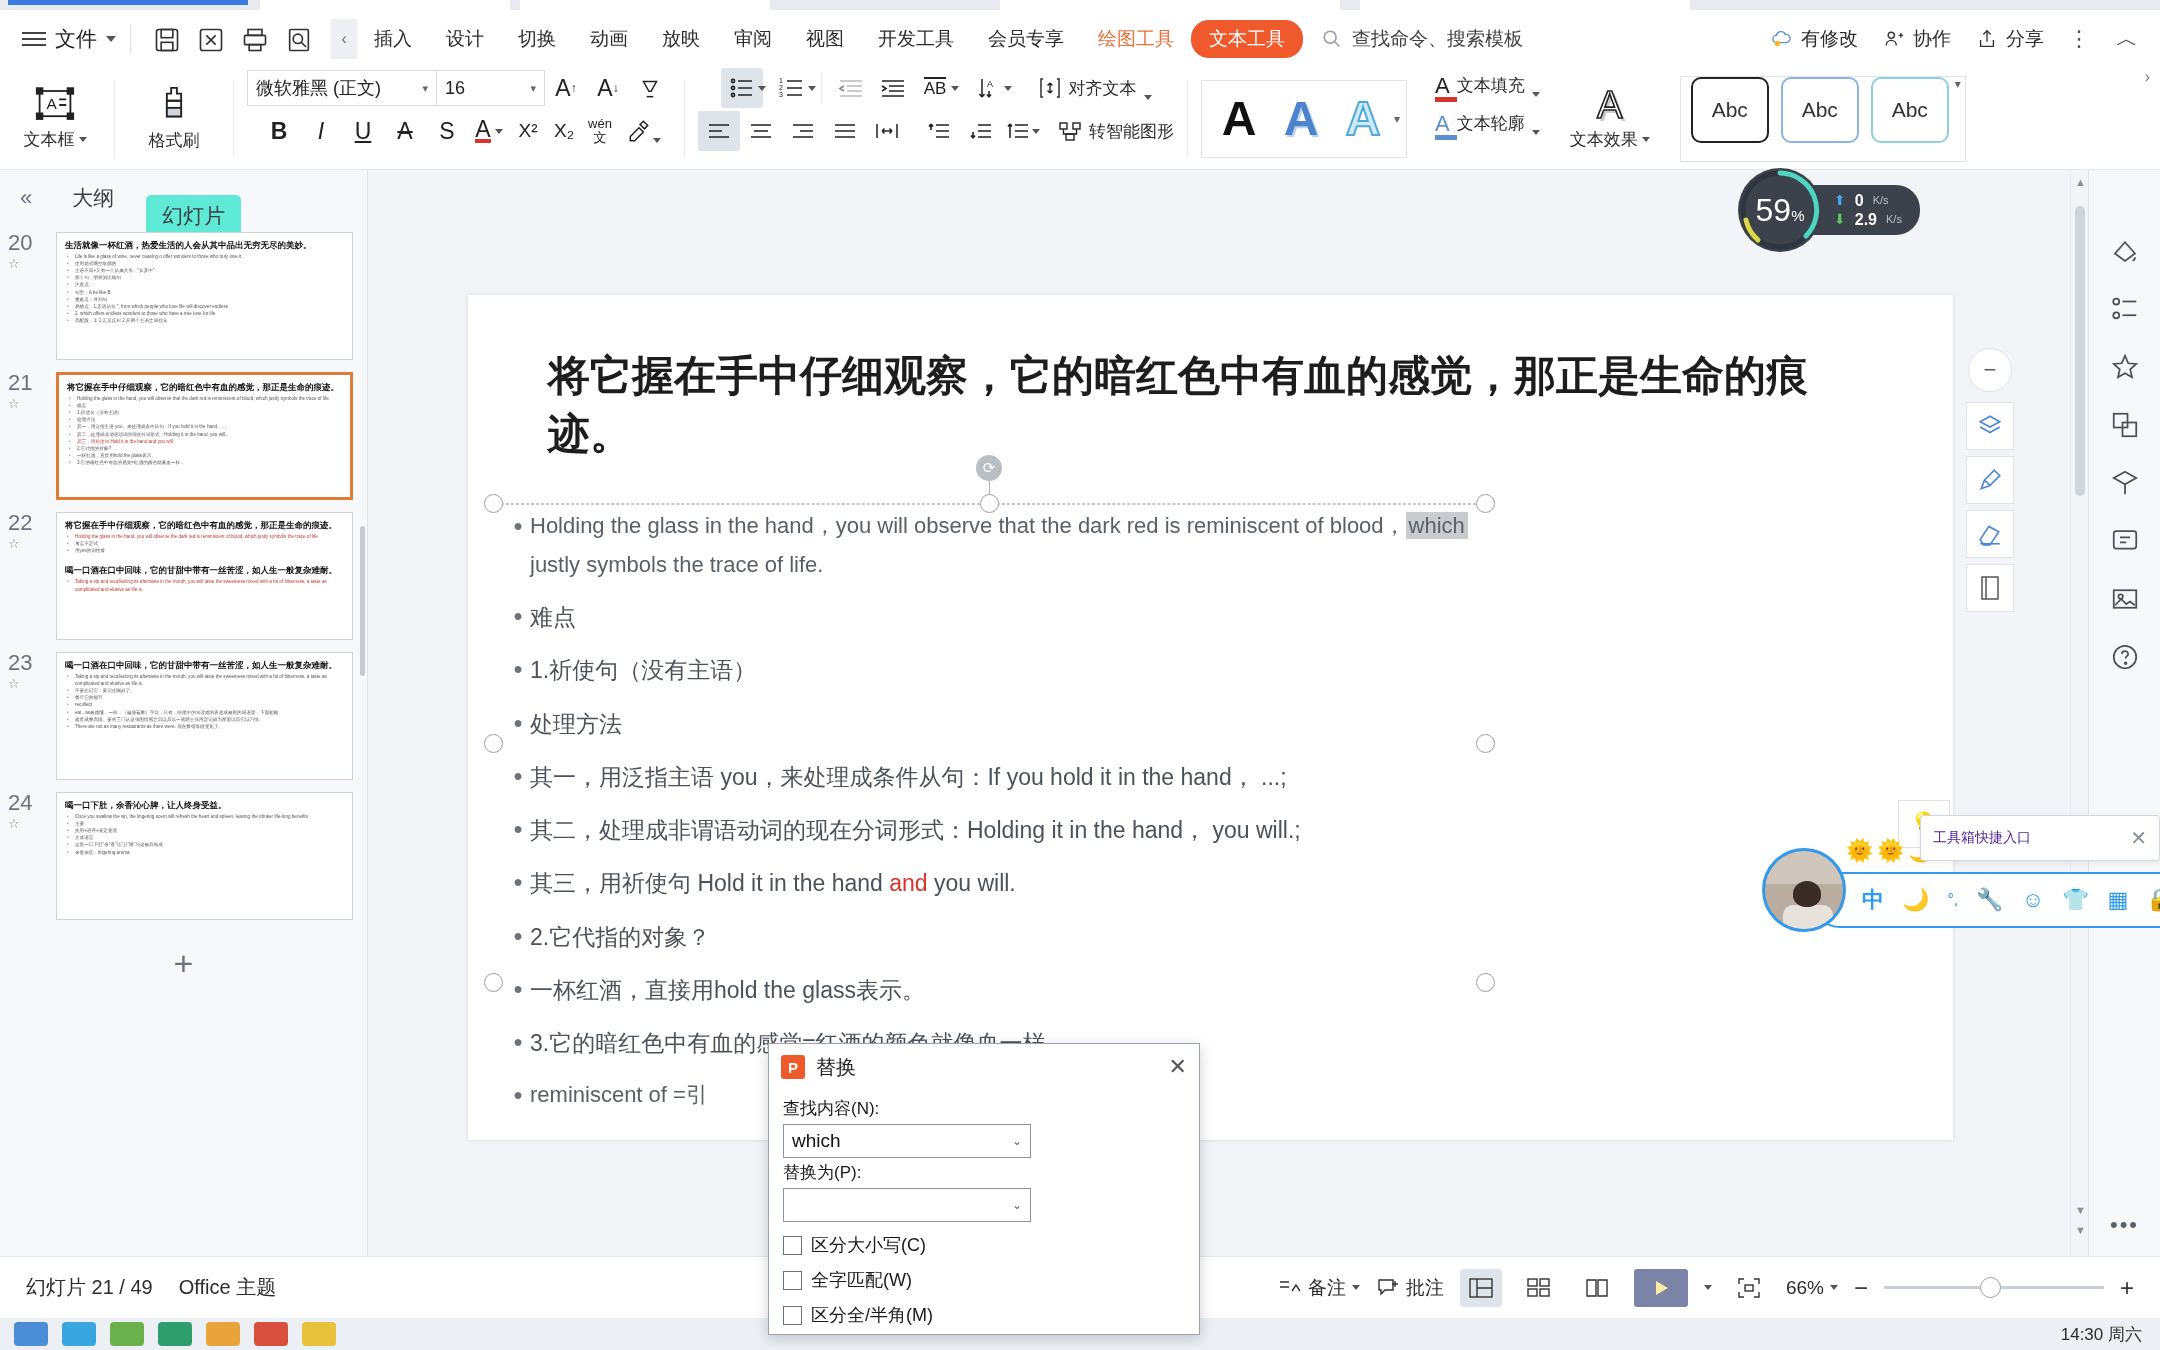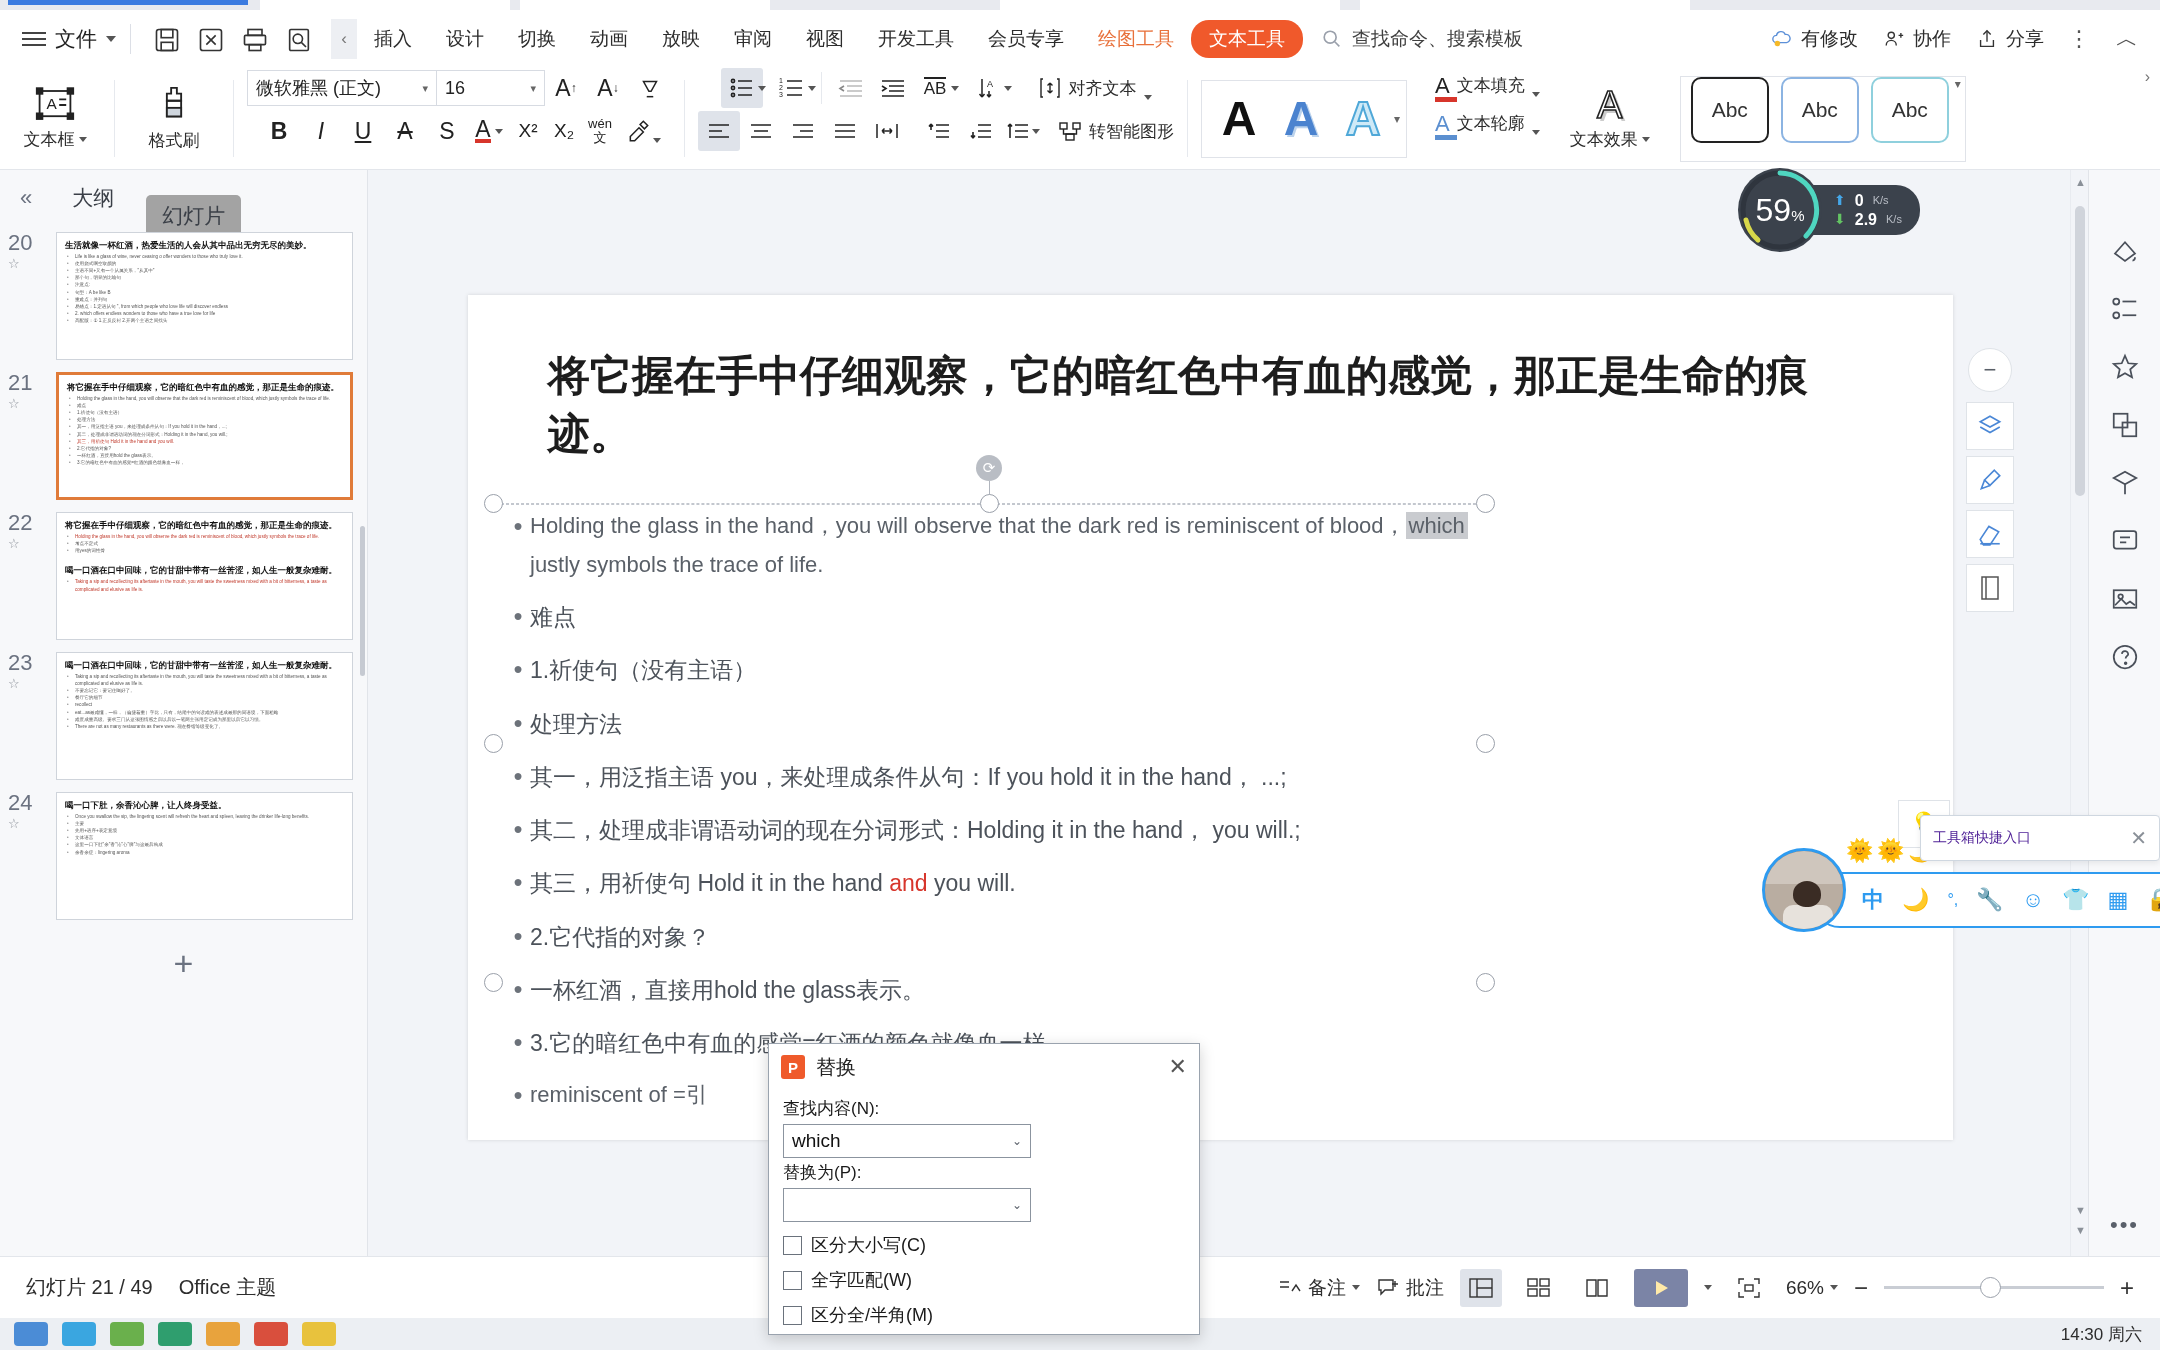--- a/index.html
+++ b/index.html
@@ -63,21 +63,21 @@
      align-items:center;justify-content:center;font-size:21px;margin:0 6px;background:#fff;}
   .tfx{ display:flex;align-items:flex-end;gap:7px;font-size:17px;color:#2d2d2d;cursor:pointer;}
   .scroll-caret{ color:#666; font-size:12px; display:flex;flex-direction:column; gap:1px; }
 
   
   #leftpanel{ position:absolute; left:0; top:170px; width:368px; bottom:94px; background:#f7f8fa;
      border-right:1px solid #e1e4e9; }
   #lp-head{ height:56px; display:flex; align-items:center; gap:16px; padding-left:12px; }
   .chev{ color:#6b7280; font-size:22px; cursor:pointer; padding:0 8px;}
   .lptab{ font-size:21px; color:#3a3f47; padding:7px 16px; border-radius:5px; cursor:pointer;}
-  .lptab.active{ background:#a3a3a3;margin-top:36px; }
+  .lptab.active{ background:#5eead4;margin-top:36px; }
   #thumbs{ position:absolute; top:56px; left:0; right:0; bottom:0; overflow:hidden; }
   .thumbrow{ display:flex; align-items:flex-start; padding:6px 14px 6px 8px; }
   .thnum{ width:48px; text-align:left; padding-right:10px; color:#6b7280; font-size:22px; line-height:1;}
   .thnum .star{ display:block; font-size:13px; color:#8a8f98; margin-top:3px;}
   .thumb{ flex:1; background:#fff; border:1px solid #cfd4db; position:relative; height:128px;
      overflow:hidden; cursor:pointer; }
   .thumb.sel{ border:3px solid #e07b39; }
   .th-title{ font-size:8.5px; font-weight:bold; color:#111; line-height:1.3; padding:7px 8px 2px 8px;}
   .th-li{ font-size:4.6px; color:#555; line-height:1.55; padding-left:14px; position:relative;}
   .th-li:before{ content:"•"; position:absolute; left:6px; color:#888;}

